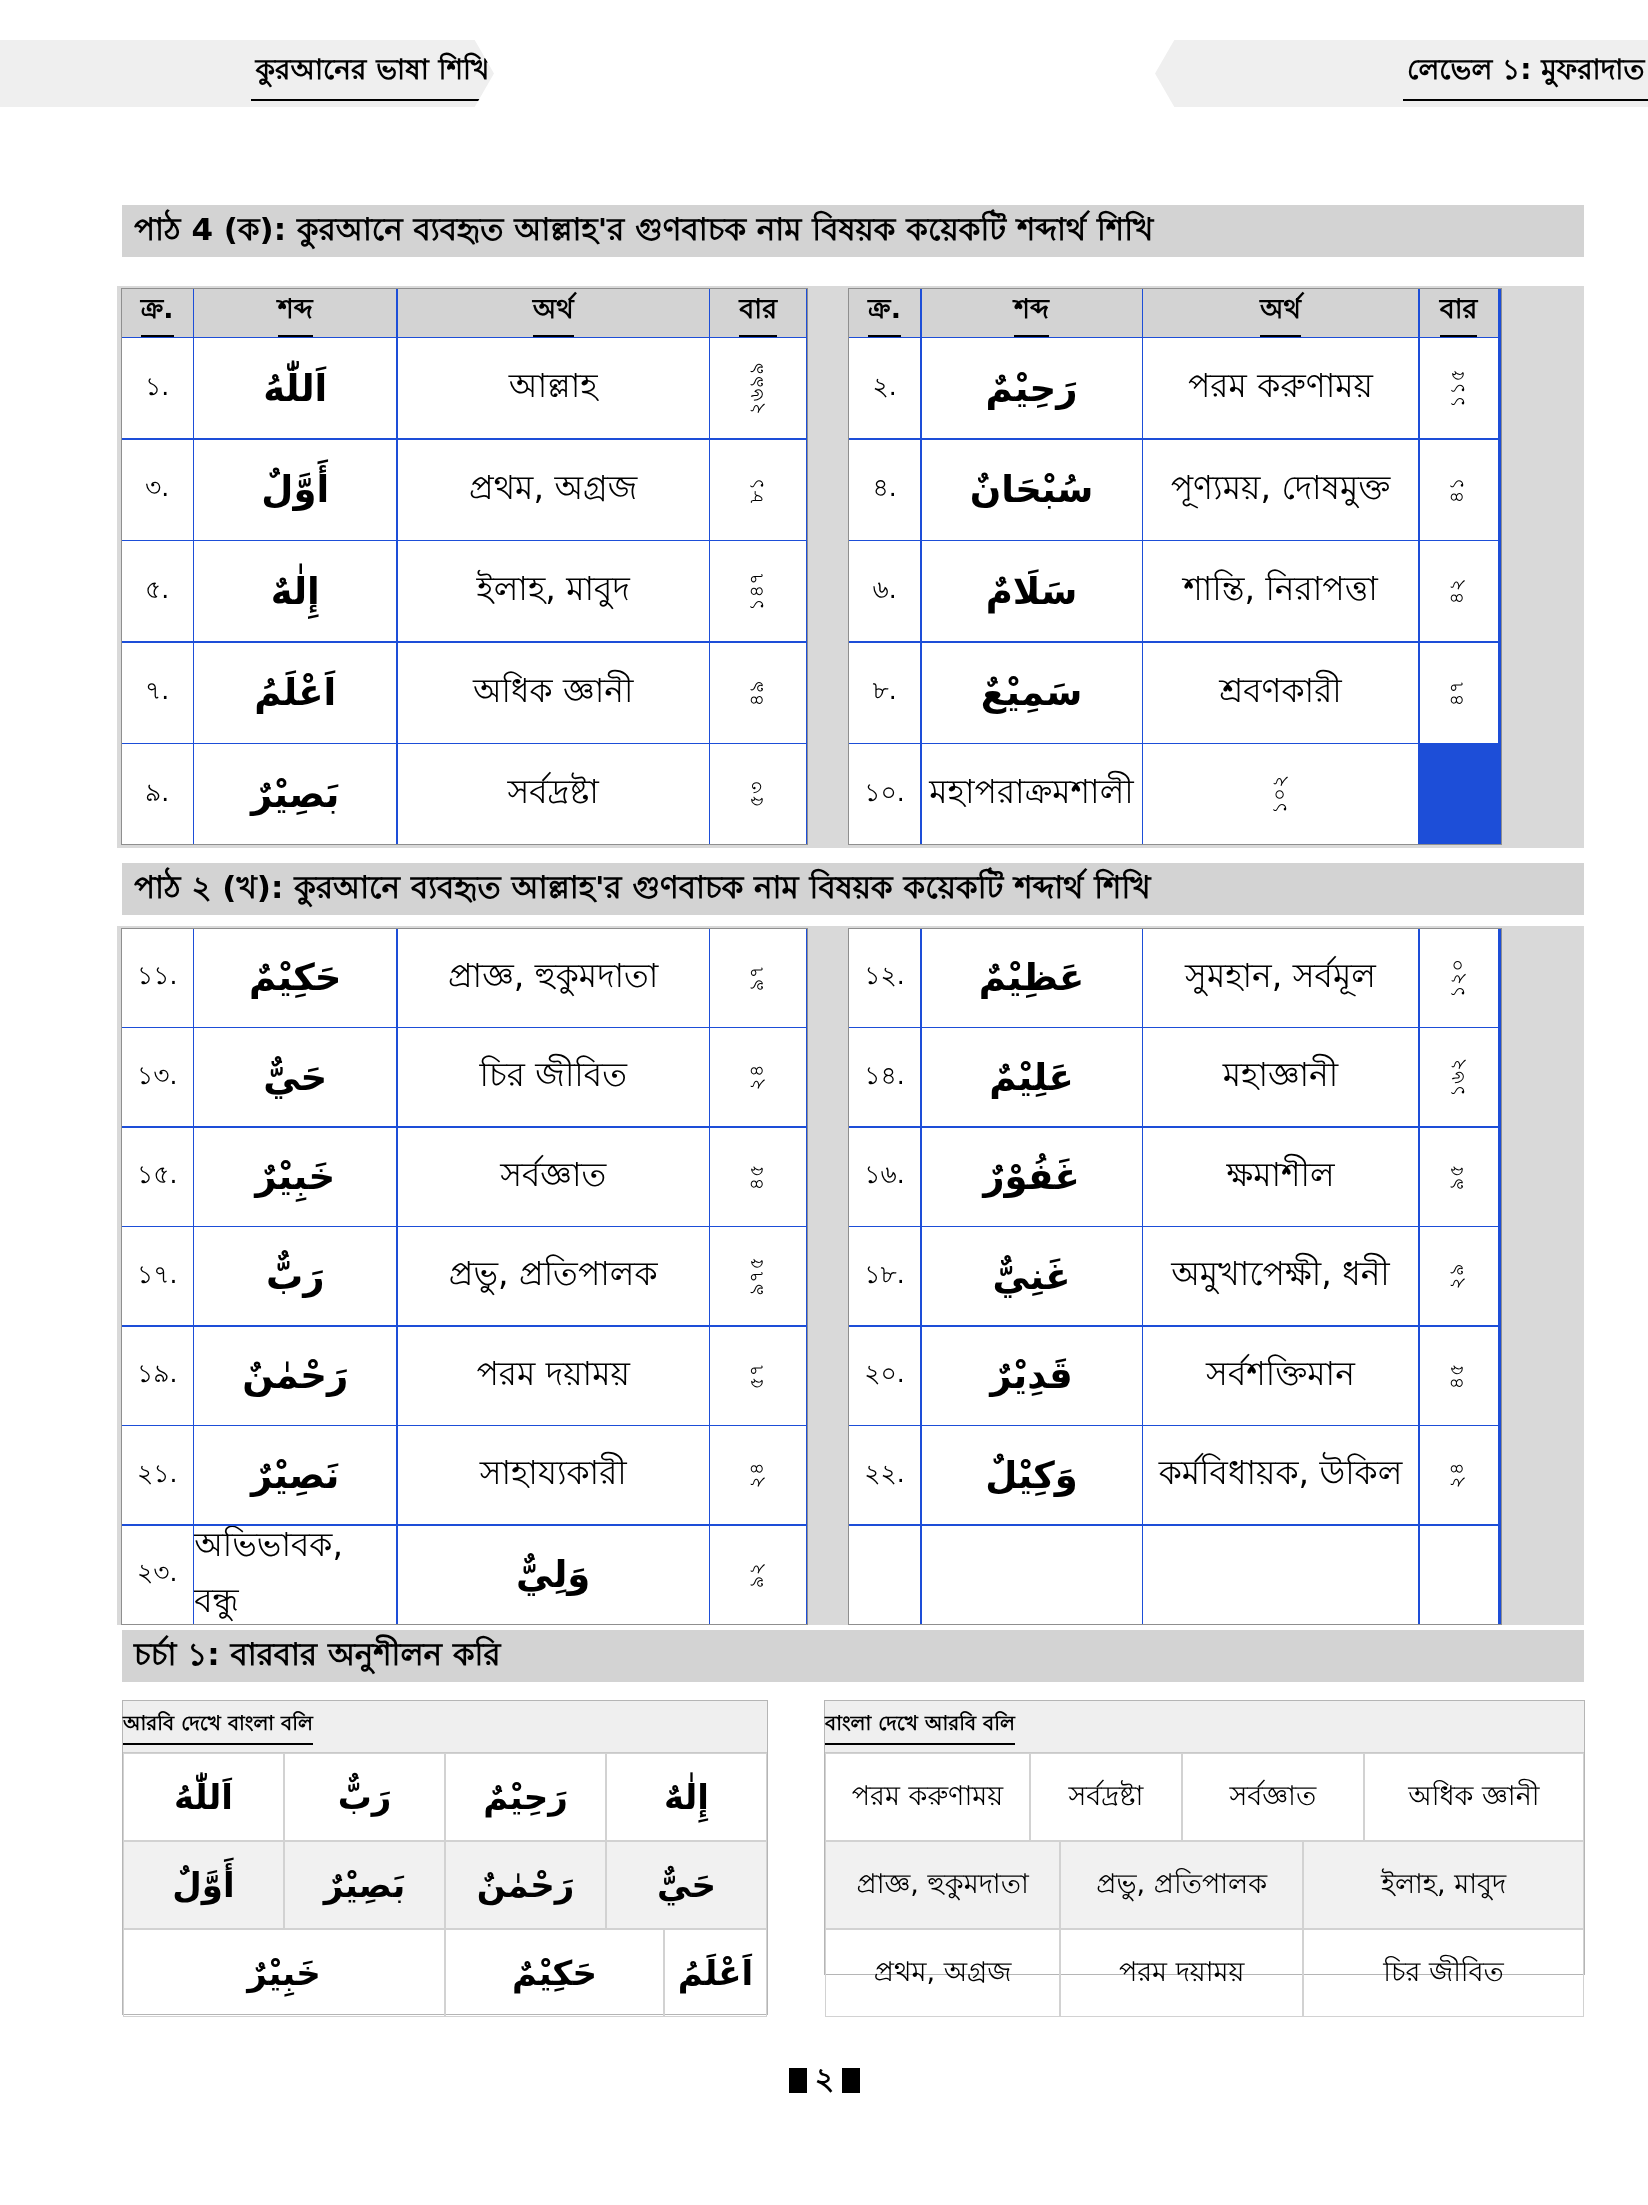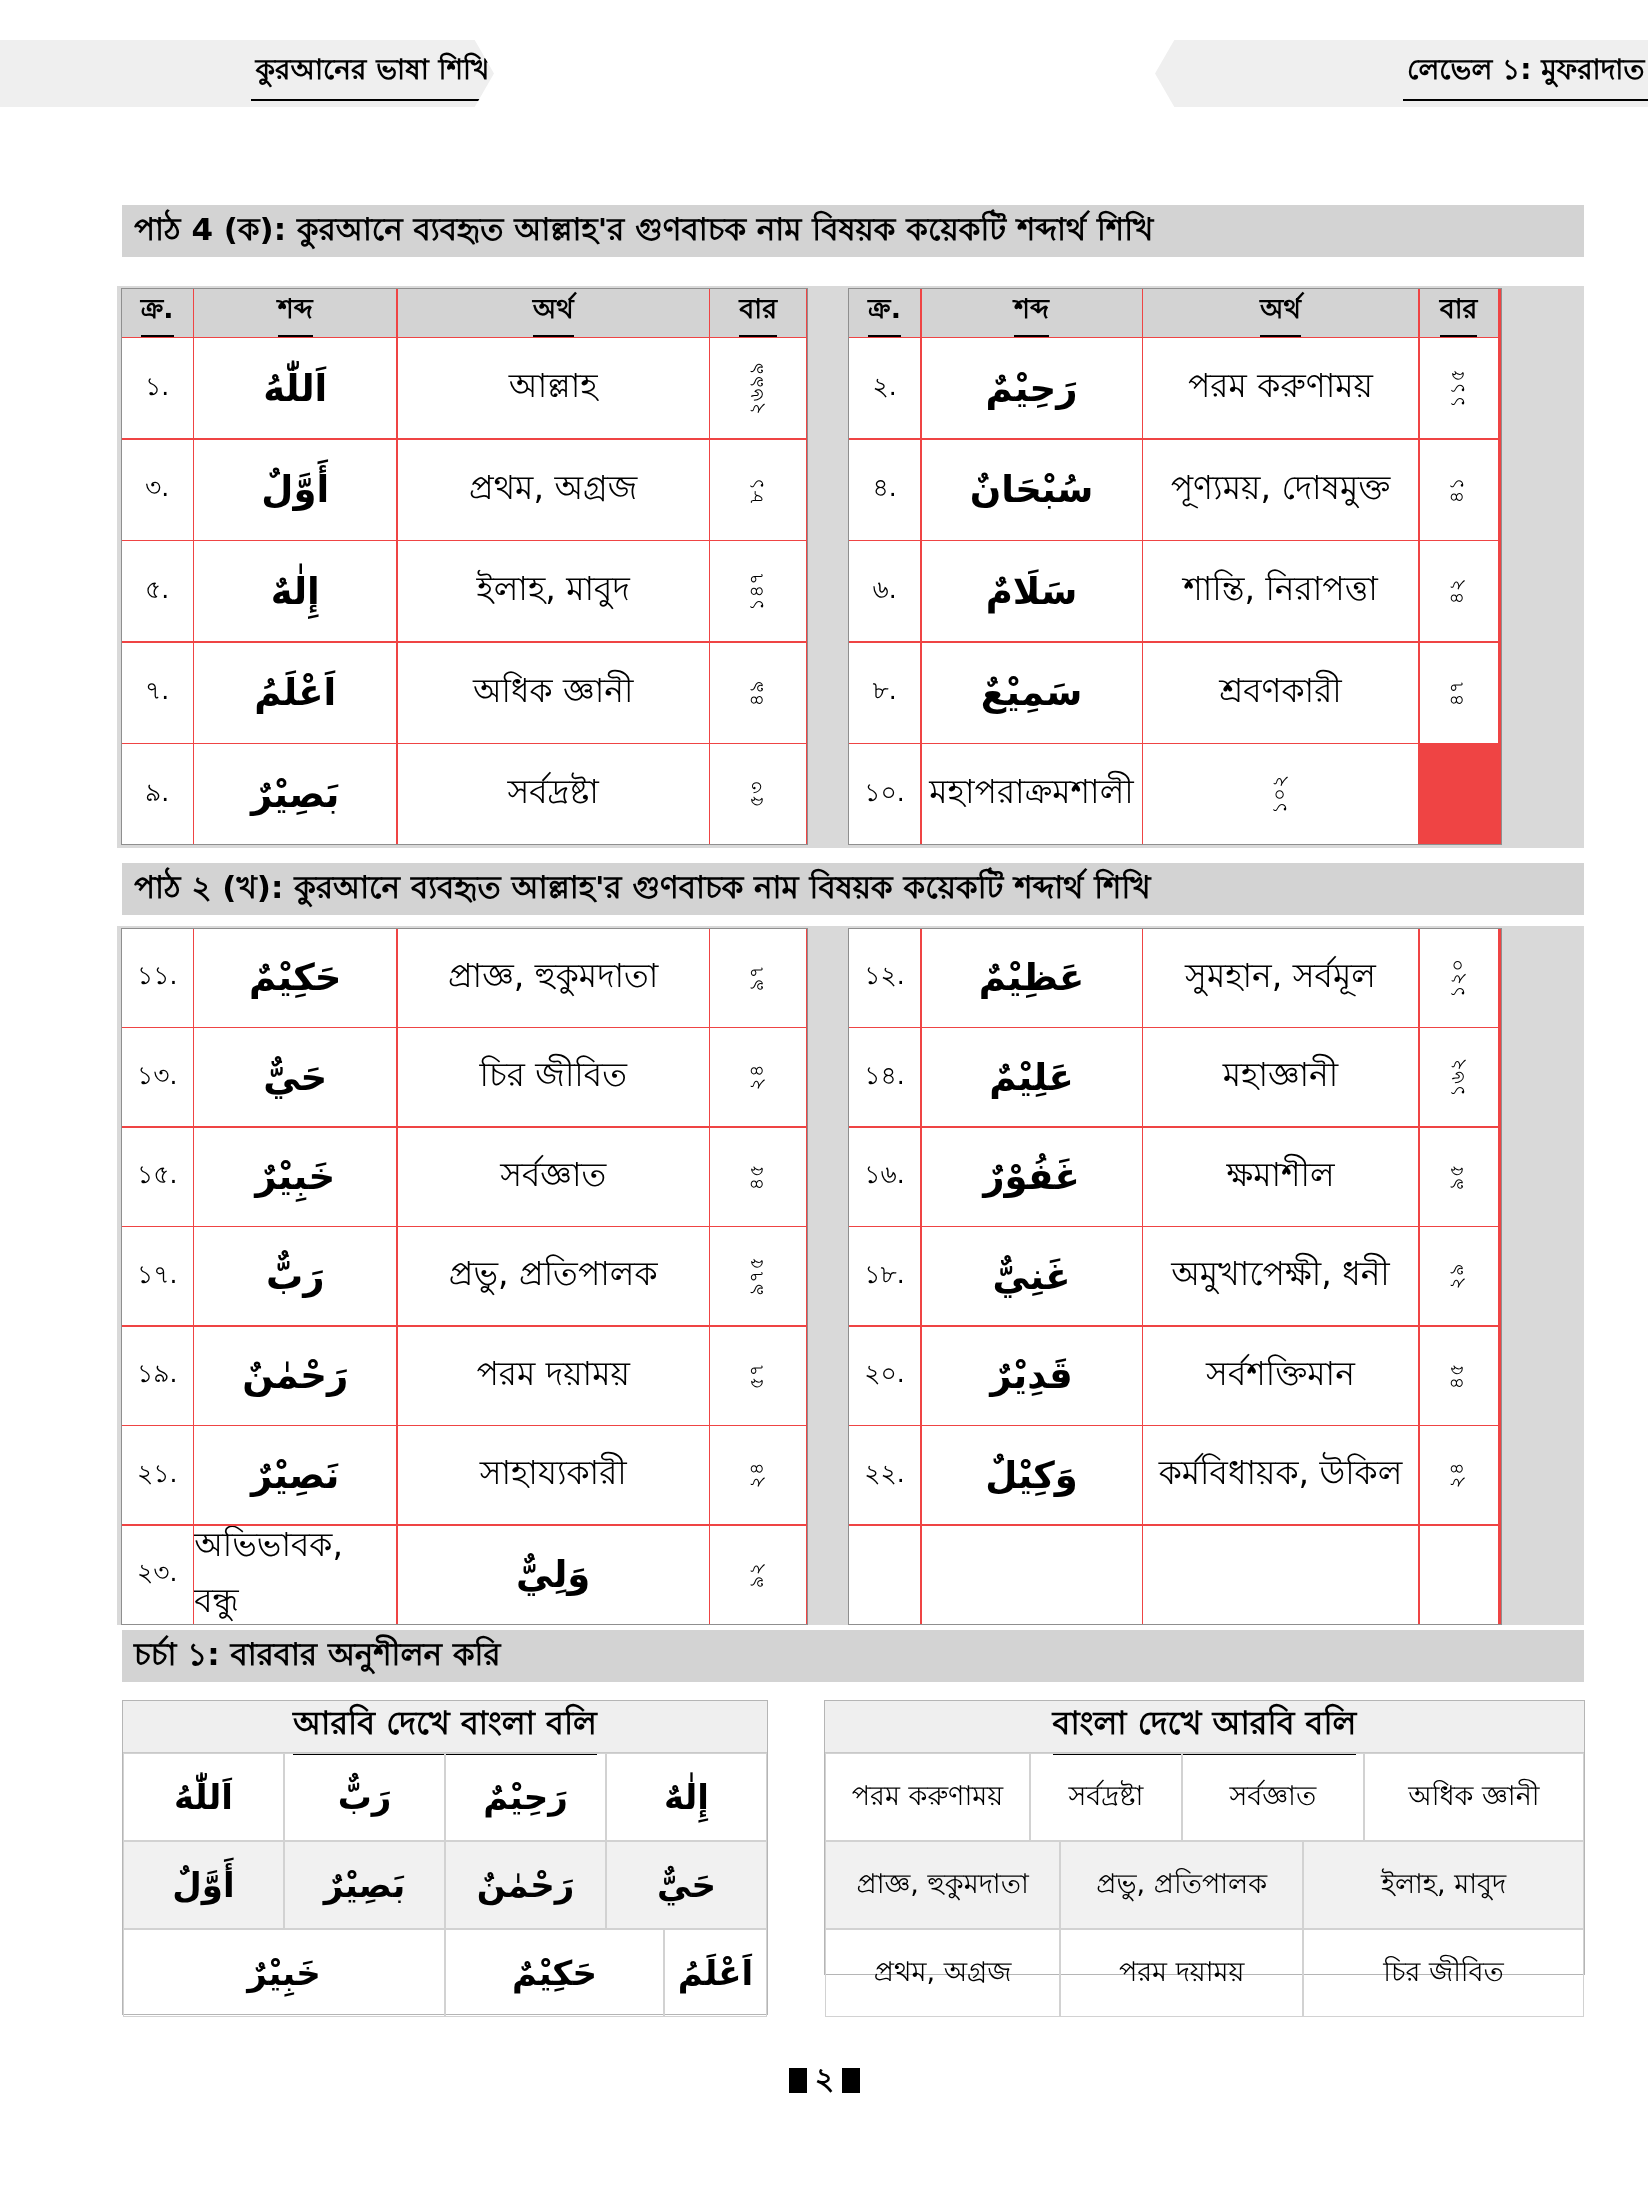--- a/index.html
+++ b/index.html
@@ -18,41 +18,41 @@
   .banner .txt { border-bottom:2.2px solid #000; padding:1.5px 4.5px 4.5px 4.5px; }
   
   .secbar { position:absolute; left:122px; width:1462px; height:52px; background:#d3d3d3;
             display:flex; align-items:center; padding-left:12px;
             font-size:31px; font-weight:bold; }
   #bar-a { top:205px; } #bar-b { top:863px; } #bar-c { top:1630px; }
   
   .twrap { position:absolute; left:117px; width:1467px; background:#d9d9d9; }
   #twrap-a { top:286px;  height:562px; }
   #twrap-b { top:926px; height:699px; }
-  .wtable { position:absolute; top:1.5px; display:grid; gap:1.5px; background:#ef4444;
+  .wtable { position:absolute; top:1.5px; display:grid; gap:1.5px; background:#1d4ed8;
             border:1.5px solid #8f8f8f; }
   .t-left  { left:3.7px;   width:687px; grid-template-columns:71px 202px 311px 96px; }
   .t-right { left:731px; width:654px; grid-template-columns:71px 220px 275px 78px; }
   .rows-a { grid-template-rows:48px repeat(5,100px); }
   .rows-b { grid-template-rows:repeat(7,98px); }
   .cell { background:#fff; display:flex; align-items:center; justify-content:center; overflow:hidden; }
   .cell.head { background:#d3d3d3; font-weight:bold; font-size:27px; }
   .cell.head .u { border-bottom:2.2px solid #000; padding-bottom:1.5px; }
   .cell.sl { justify-content:center; font-size:25px; }
   .cell.word { font-size:37px; font-weight:bold; direction:rtl; font-family:"DejaVu Sans",sans-serif; }
   .cell.meaning { font-size:33px; }
   .cell.count { font-size:19.3px; }
   .cell.count .rot { display:inline-block; transform:rotate(-90deg); white-space:nowrap; letter-spacing:0.7px; }
   
   .pbox { position:absolute; top:1700px; border:0.7px solid #b5b5b5; background:#fff; }
   #pbox-arabic { left:122px;  width:646px;  height:315px; }
   #pbox-bangla { left:824px; width:761px; height:275px; }
   .phead { height:52px; background:#efefef; border-bottom:0.7px solid #c9c9c9;
-           display:flex; align-items:center; justify-content:center;
-           font-size:32px; font-weight:bold; }
+           display:flex; align-items:center; justify-content:flex-start;
+           font-size:20px; font-weight:bold; }
   .phead .u { border-bottom:2.2px solid #000; padding-bottom:1.5px; }
   .prow { display:grid; height:88px; }
   .pcell { border:0.7px solid #d2d2d2; display:flex; align-items:center; justify-content:center;
            font-size:27px; overflow:hidden; }
   .prow.r2 .pcell { background:#f1f1f1; }
   #pbox-arabic .pcell { font-size:34px; font-weight:bold; direction:rtl; }
   #pbox-arabic .prow.r1, #pbox-arabic .prow.r2 { grid-template-columns:repeat(4,1fr); }
   #pbox-arabic .prow.r3 { grid-template-columns:50% 34% 16%; }
   #pbox-bangla .prow.r1 { grid-template-columns:27% 20% 24% 29%; }
   #pbox-bangla .prow.r2, #pbox-bangla .prow.r3 { grid-template-columns:31% 32% 37%; }

